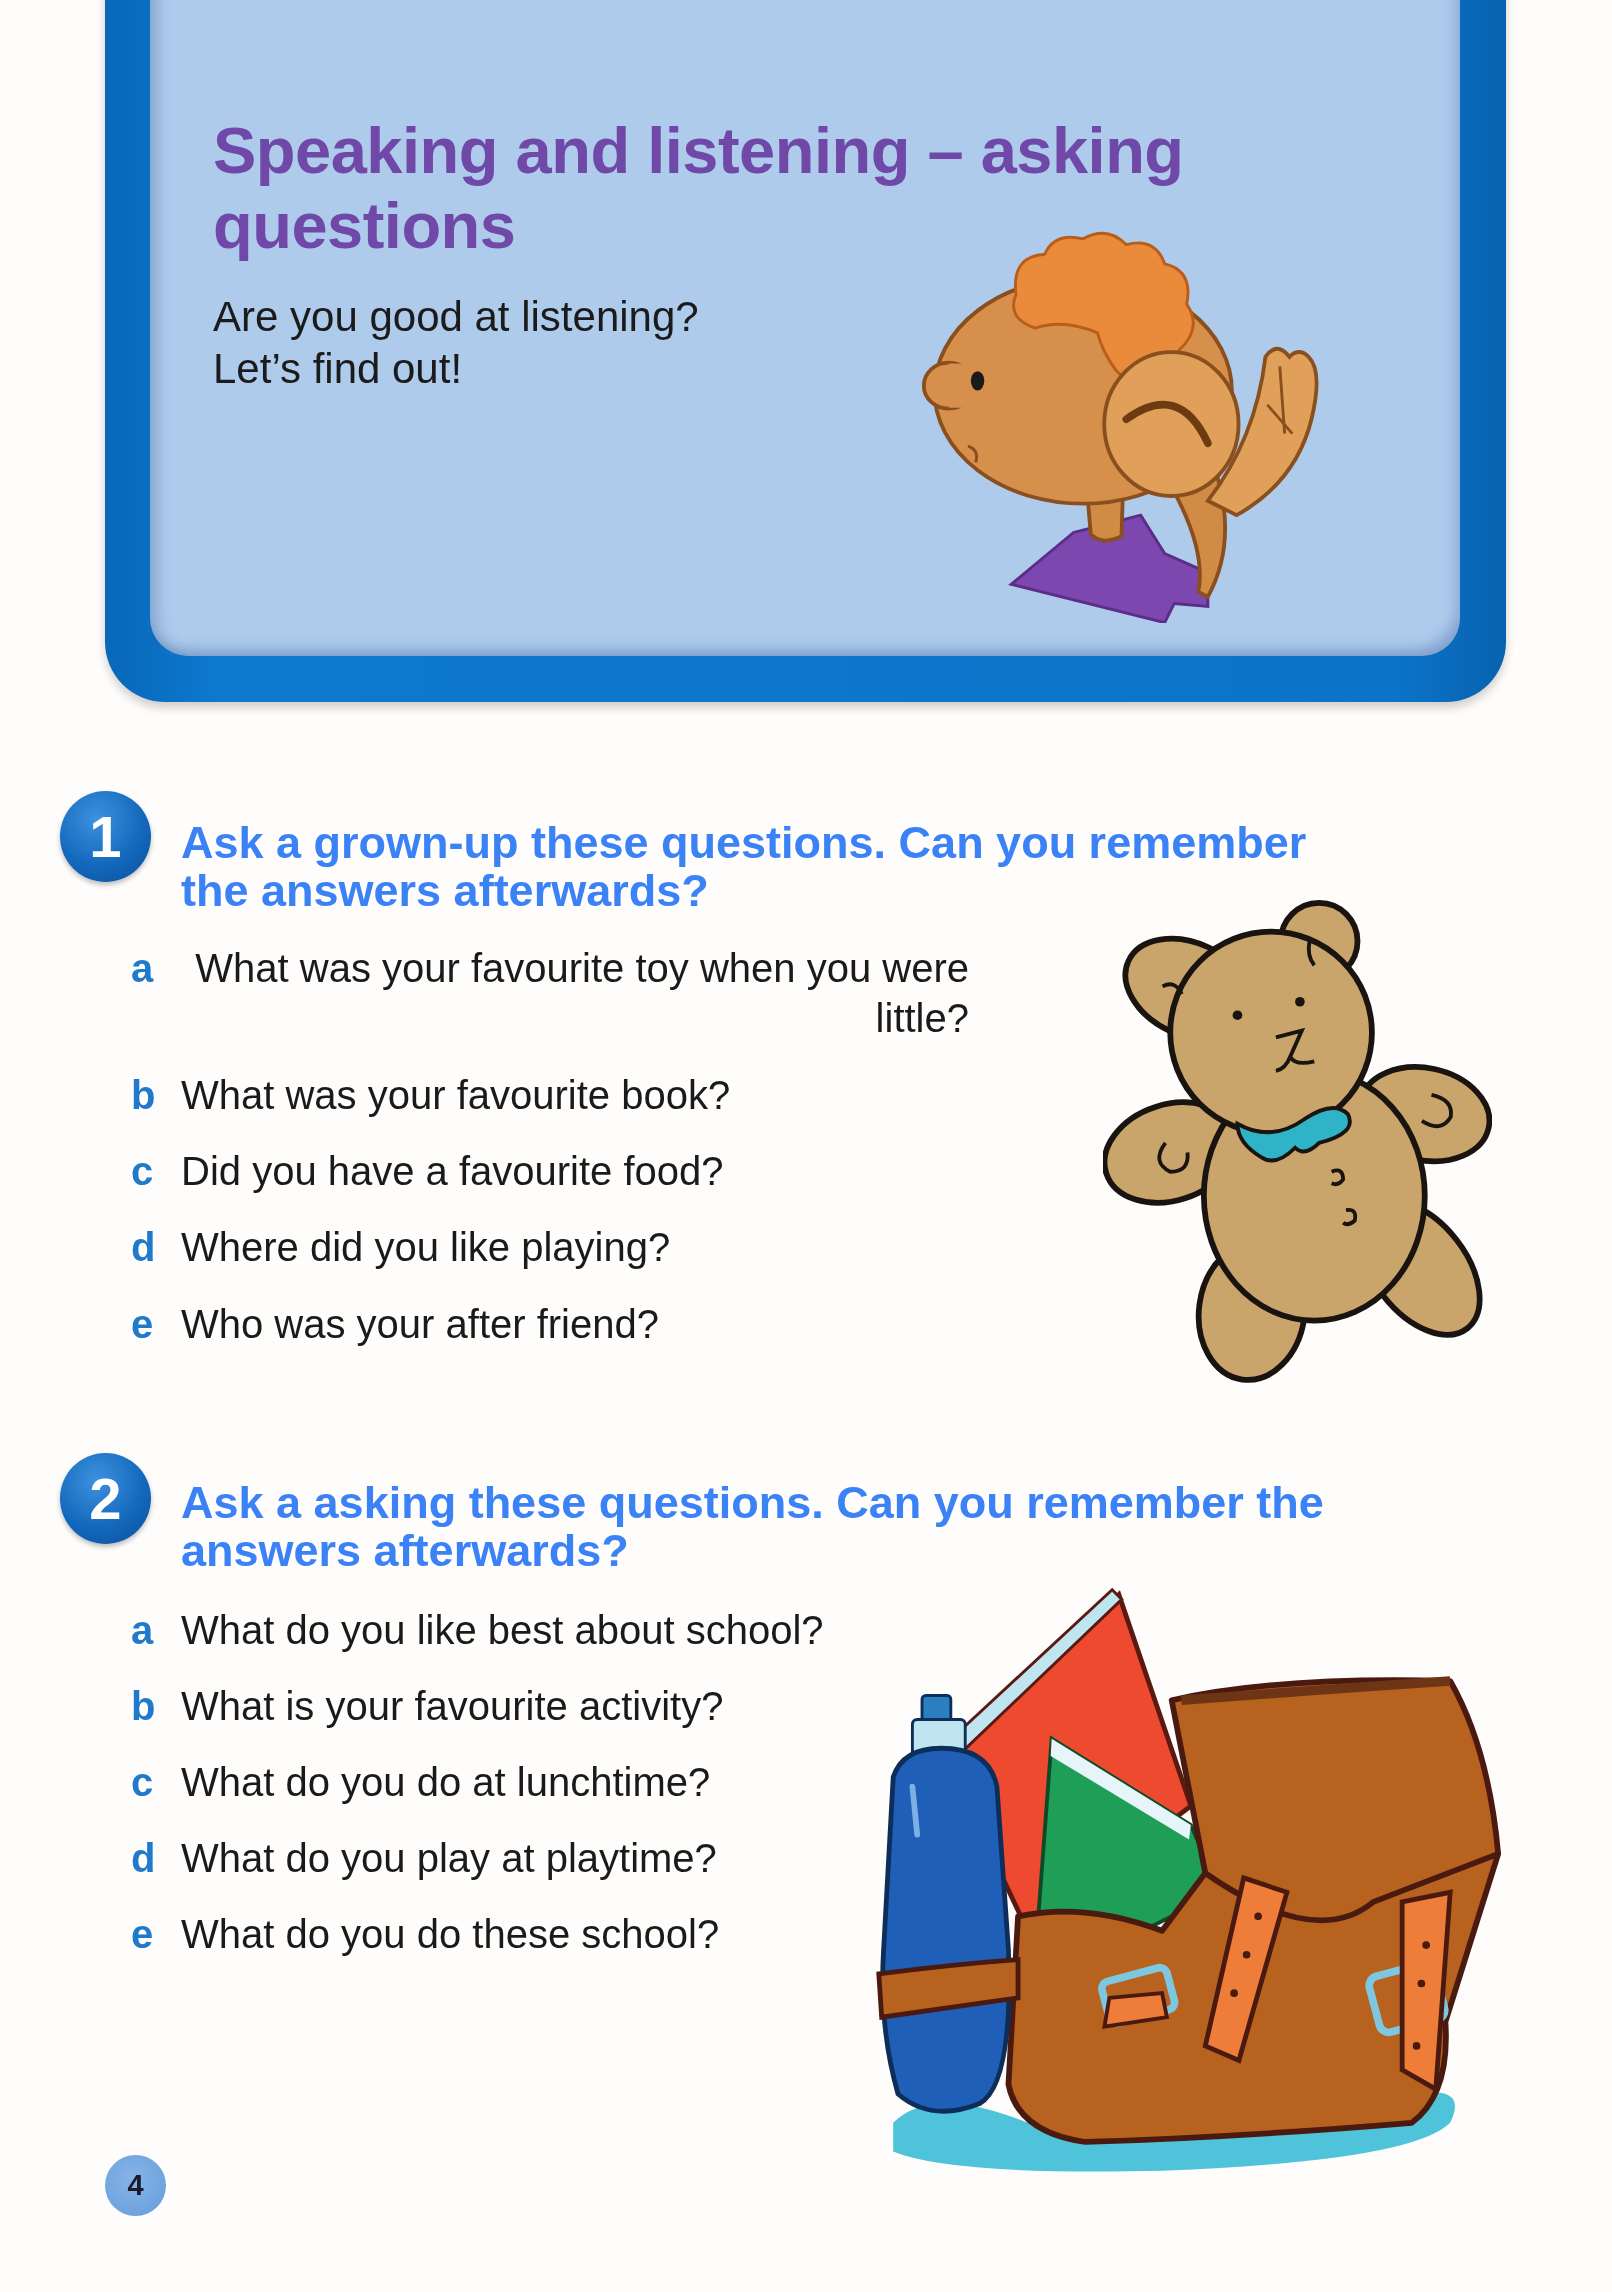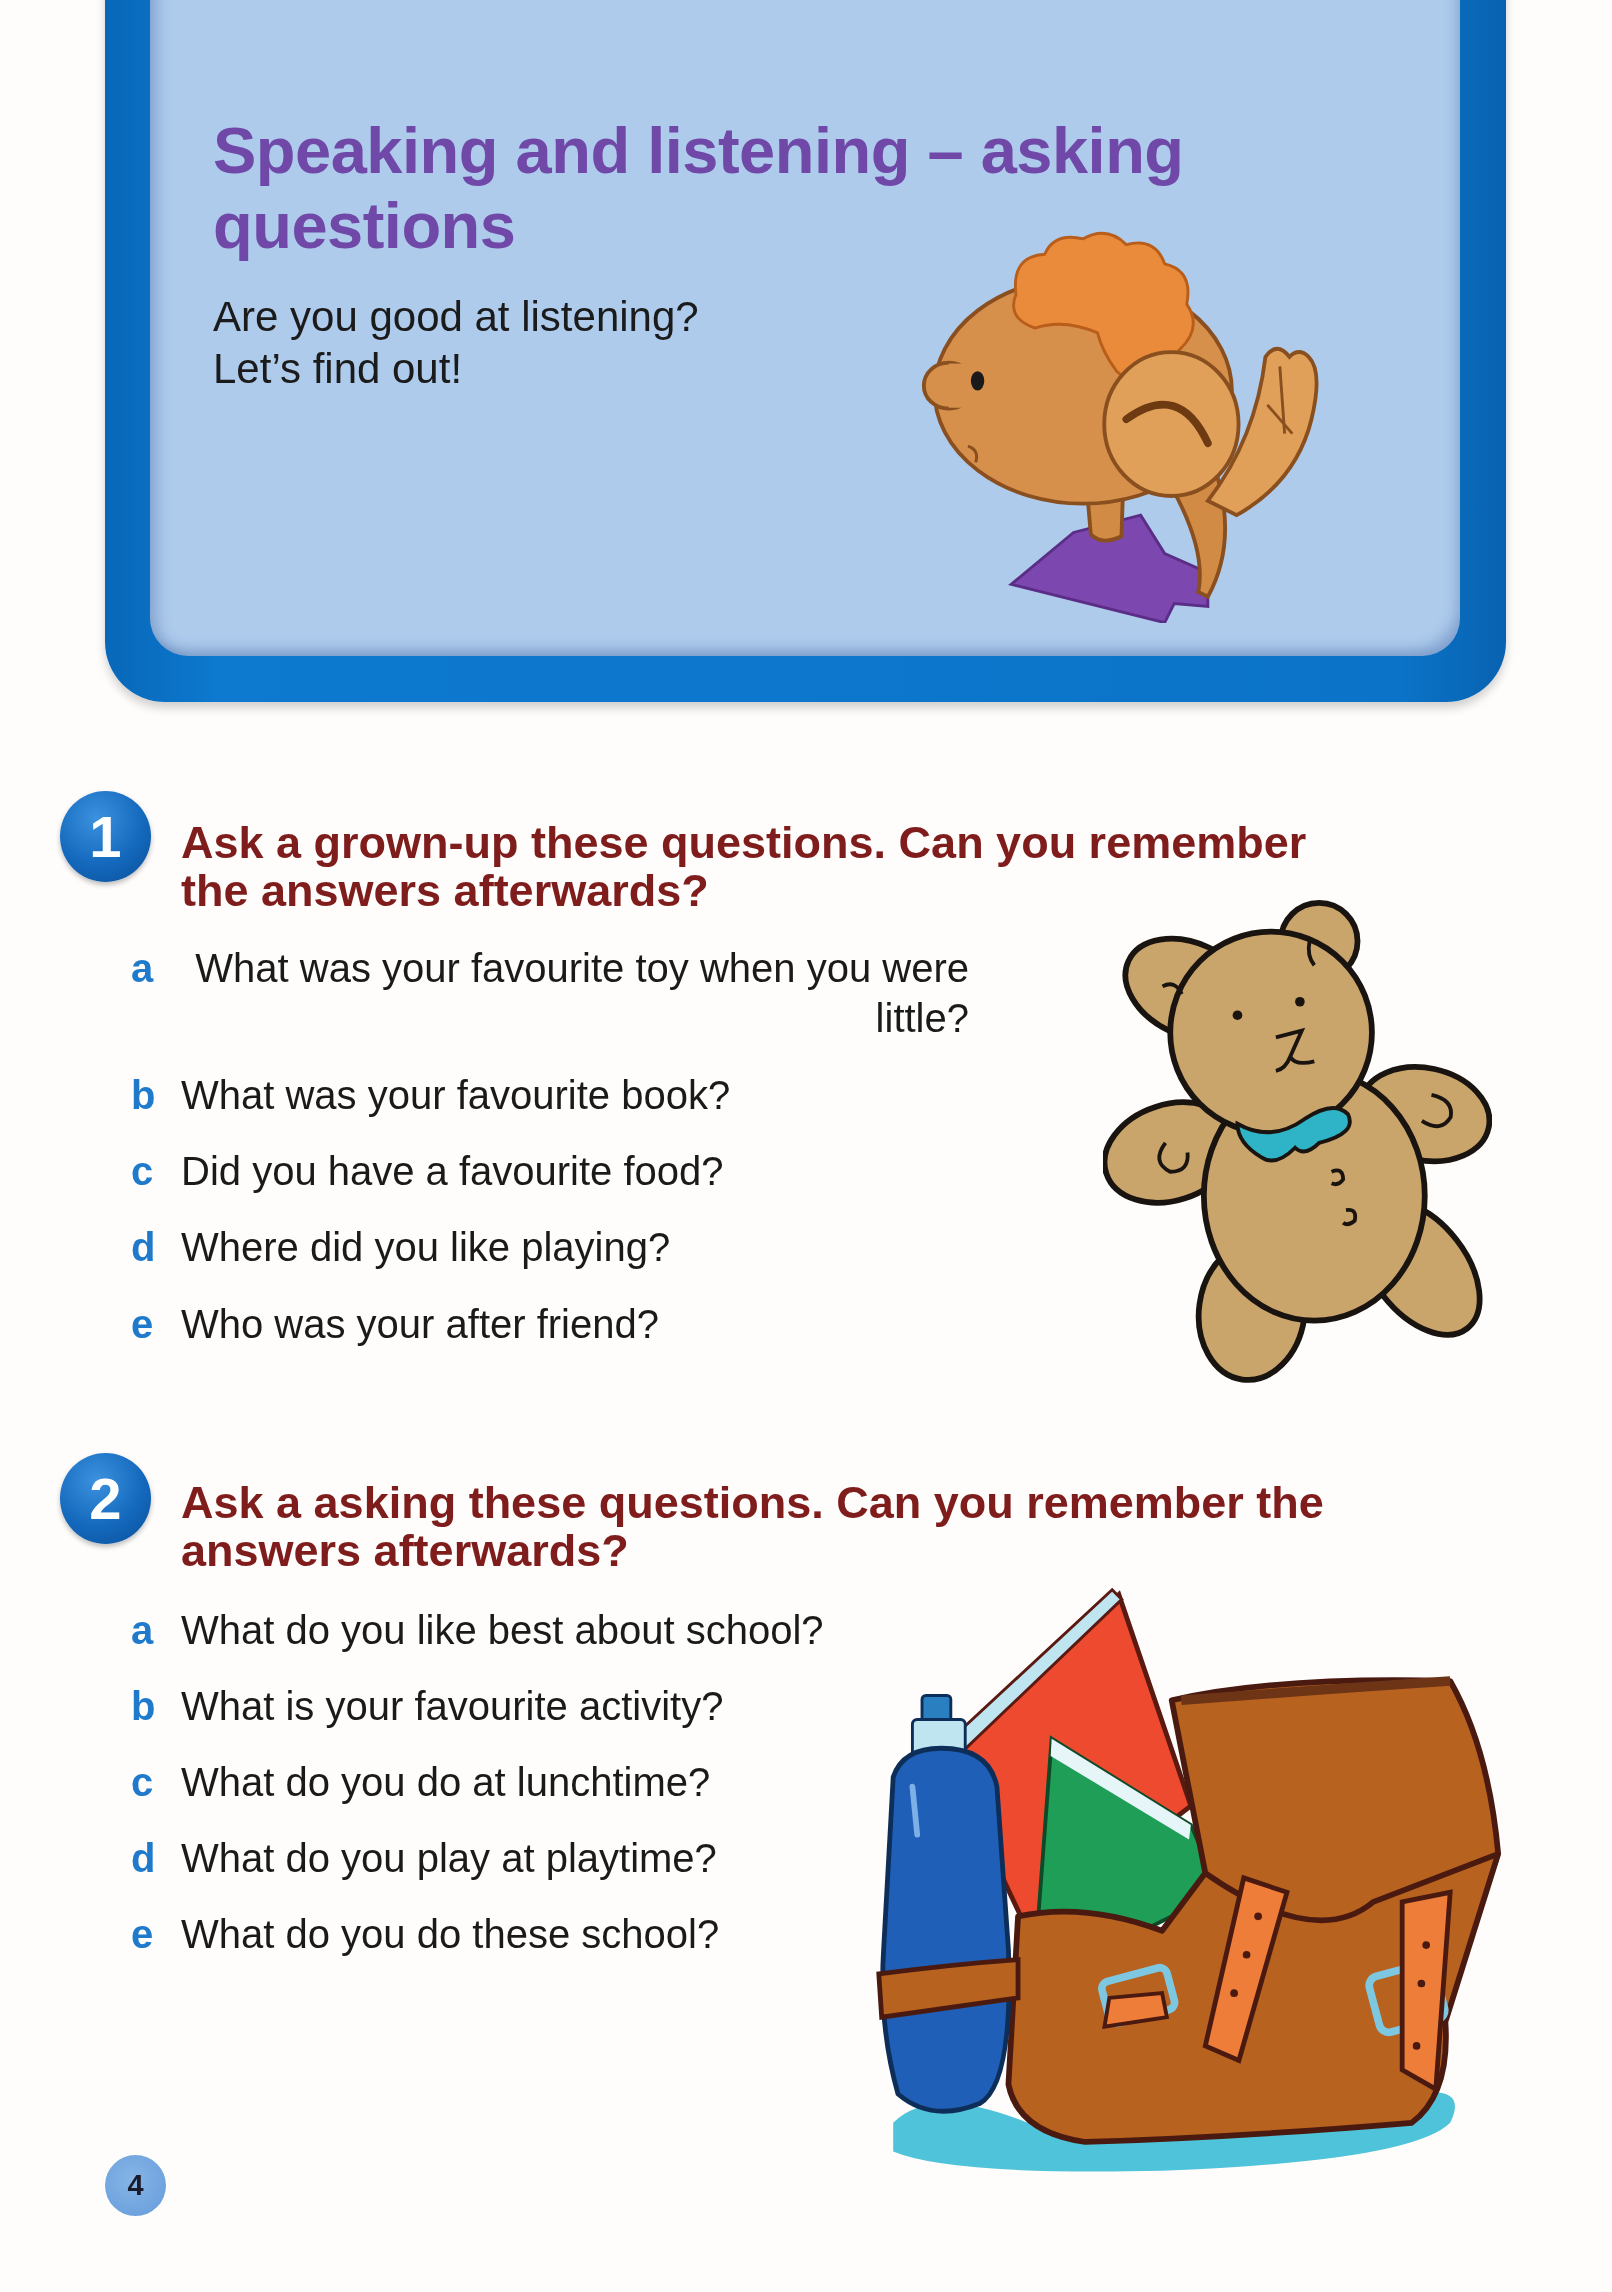--- a/index.html
+++ b/index.html
@@ -35,21 +35,21 @@
 
   
   .num-circle {
     position: absolute; width: 91px; height: 91px; border-radius: 50%;
     background: radial-gradient(circle at 40% 30%, #3C92DE 0%, #1469BD 55%, #0A4E98 100%);
     box-shadow: 0 2.9px 4.8px rgba(0,0,0,0.25);
     color: #FFFFFF; font-weight: bold; font-size: 58px; line-height: 91px; text-align: center;
   }
   .heading {
     position: absolute; left: 181px; width: 1201px;
-    font-size: 45px; line-height: 48px; font-weight: bold; color: #7f1d1d;
+    font-size: 45px; line-height: 48px; font-weight: bold; color: #3b82f6;
   }
   .item {
     position: absolute; left: 131px; width: 865px;
     display: flex; align-items: flex-start;
     font-size: 40px; line-height: 50px; color: #1A1A1A;
   }
   .item .letter {
     width: 50px; flex: none; font-weight: bold; color: #1F7ACC;
   }
   .item .text { flex: 1; }

